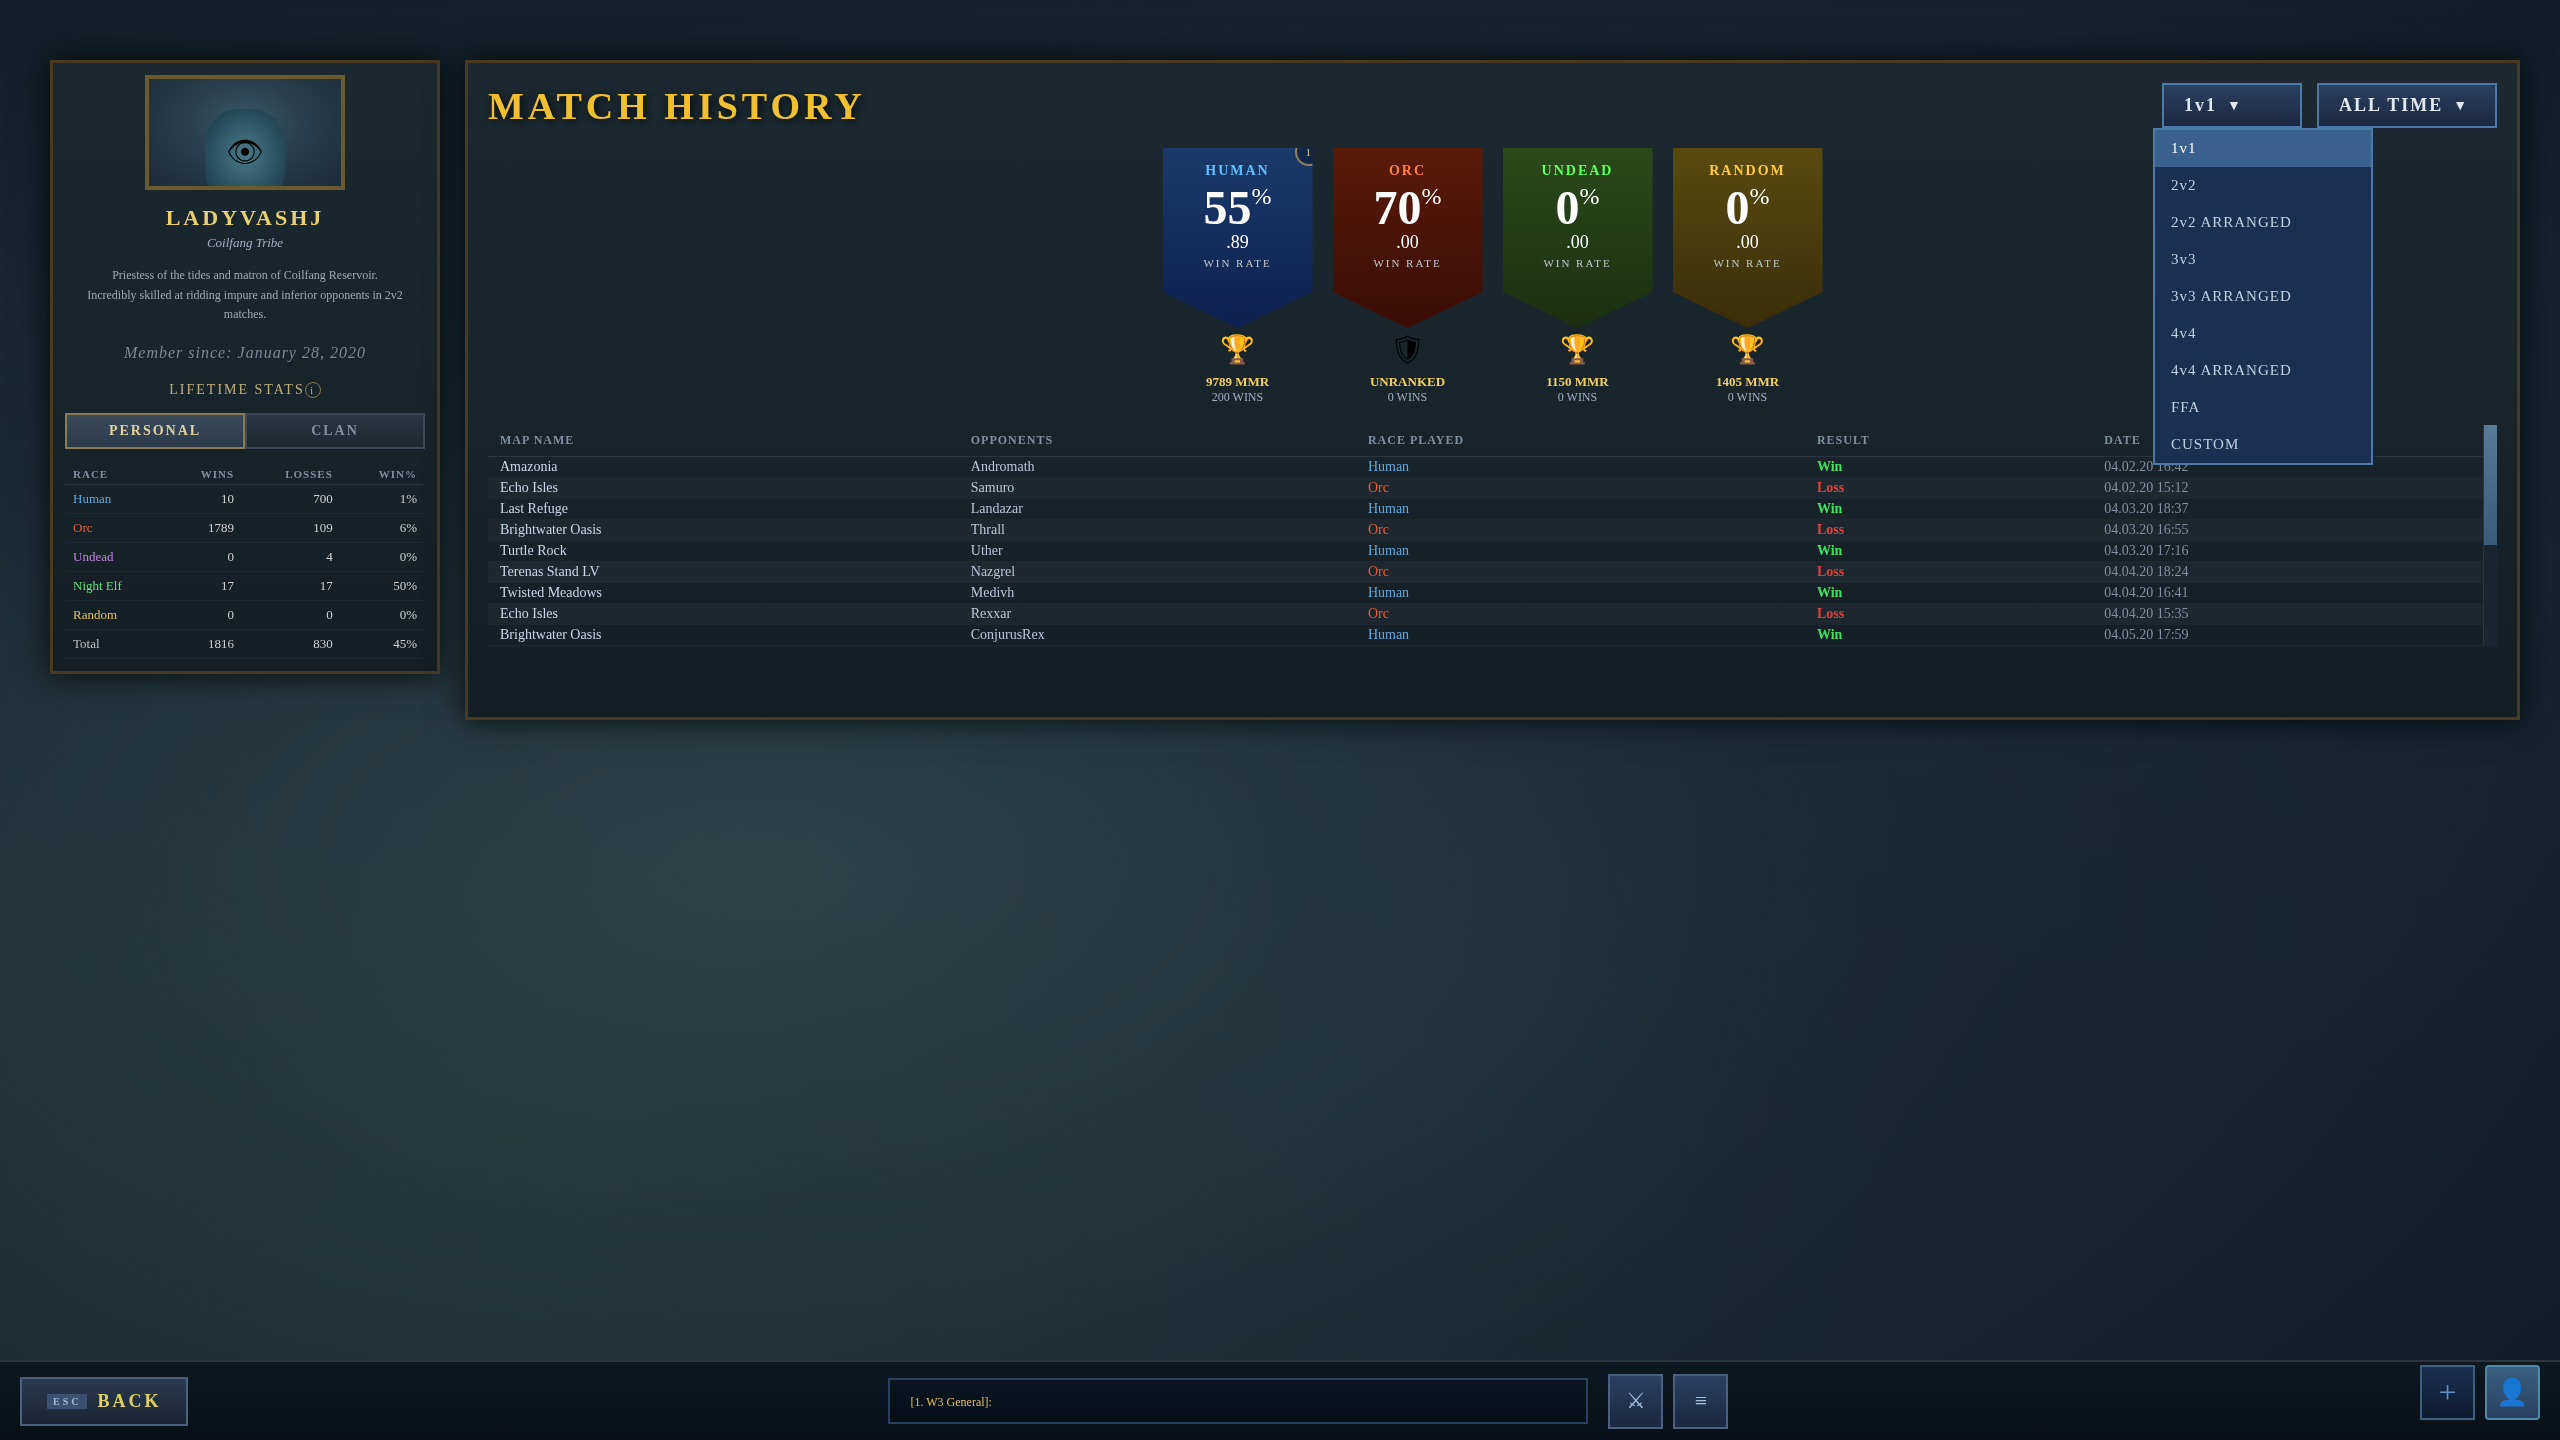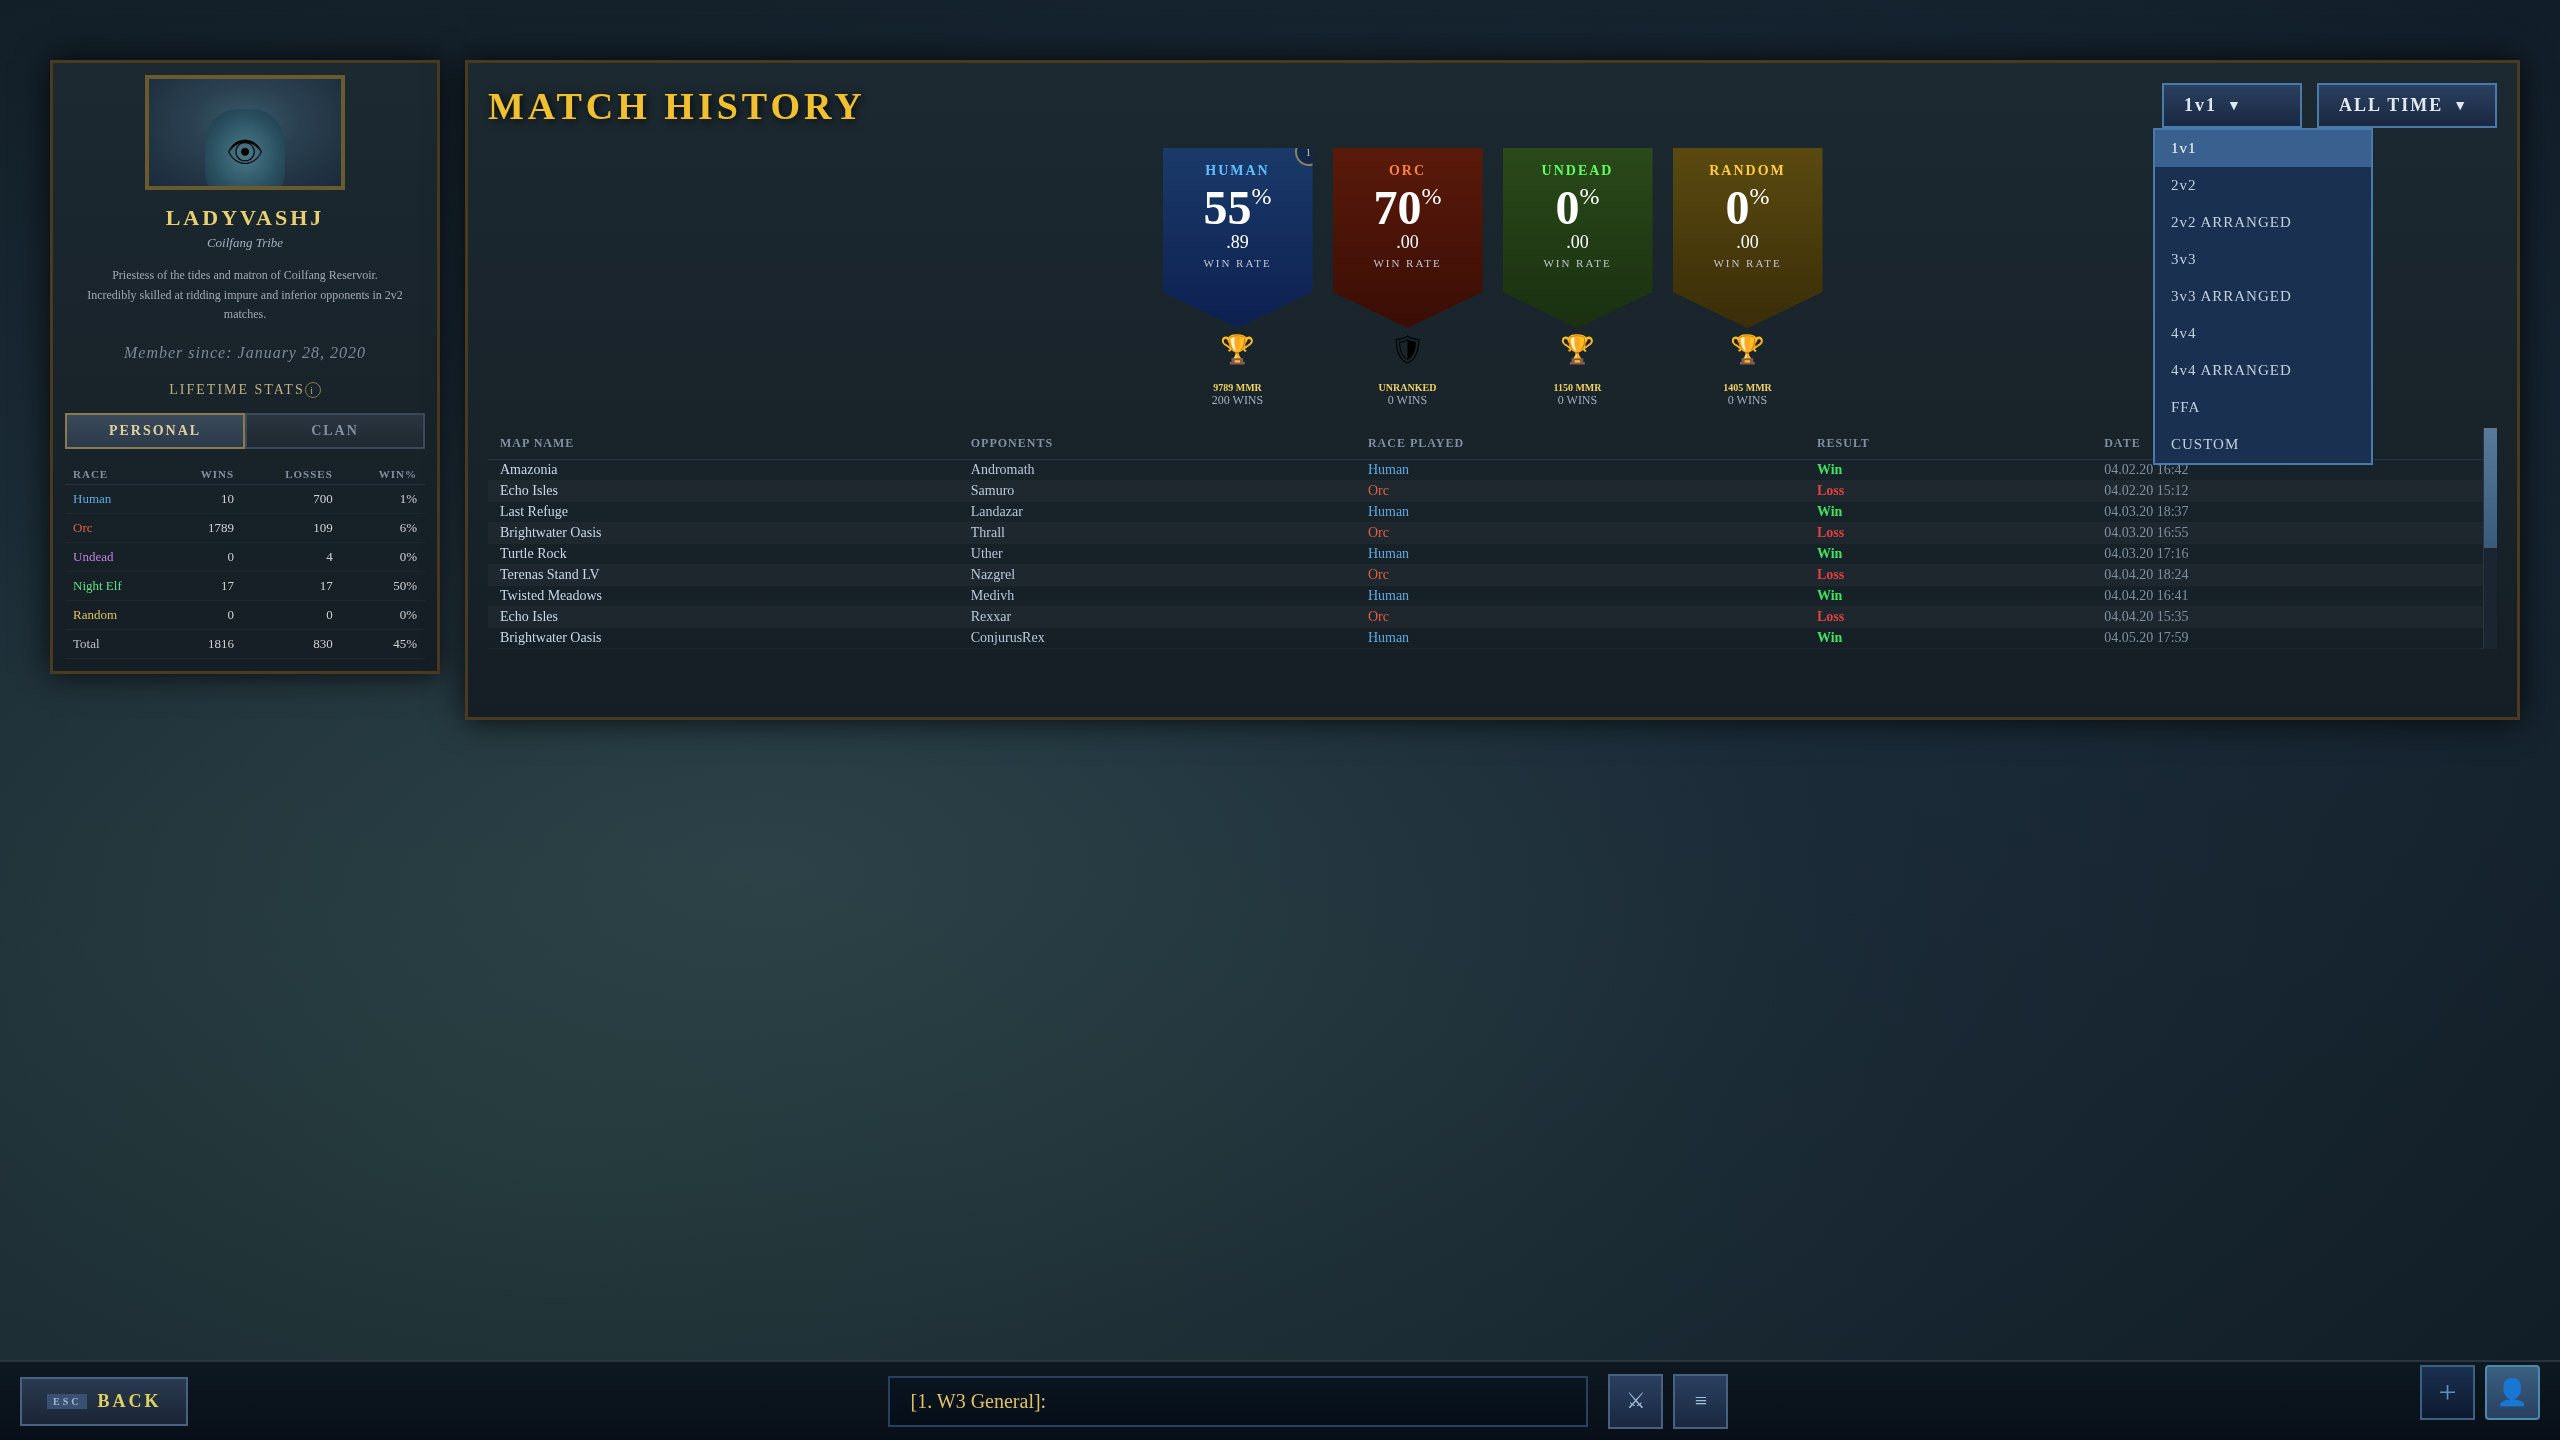--- a/index.html
+++ b/index.html
@@ -357,24 +357,24 @@
     }
 
     .banner-winrate-label {
       font-size: 11px;
       color: #c0c8d0;
       letter-spacing: 2px;
       margin-top: 4px;
     }
 
     .banner-mmr {
-      font-size: 10px;
+      font-size: 13px;
       color: #f0d060;
       font-weight: bold;
-      margin-top: 16px;
+      margin-top: 8px;
     }
 
     .banner-wins {
       font-size: 12px;
       color: #a0b0c0;
     }
 
     .banner-trophy {
       font-size: 28px;
       margin-top: 5px;
@@ -473,21 +473,21 @@
       flex: 1;
       margin-left: auto;
       max-width: 700px;
       background: linear-gradient(180deg, #0a1520, #060e18);
       border: 2px solid #2a4060;
       padding: 12px 20px;
     }
 
     .chat-label {
       color: #e0c060;
-      font-size: 20px;
+      font-size: 12px;
     }
 
     .bottom-icons {
       display: flex;
       gap: 10px;
       margin-left: 20px;
     }
 
     .bottom-icon-btn {
       width: 55px;

